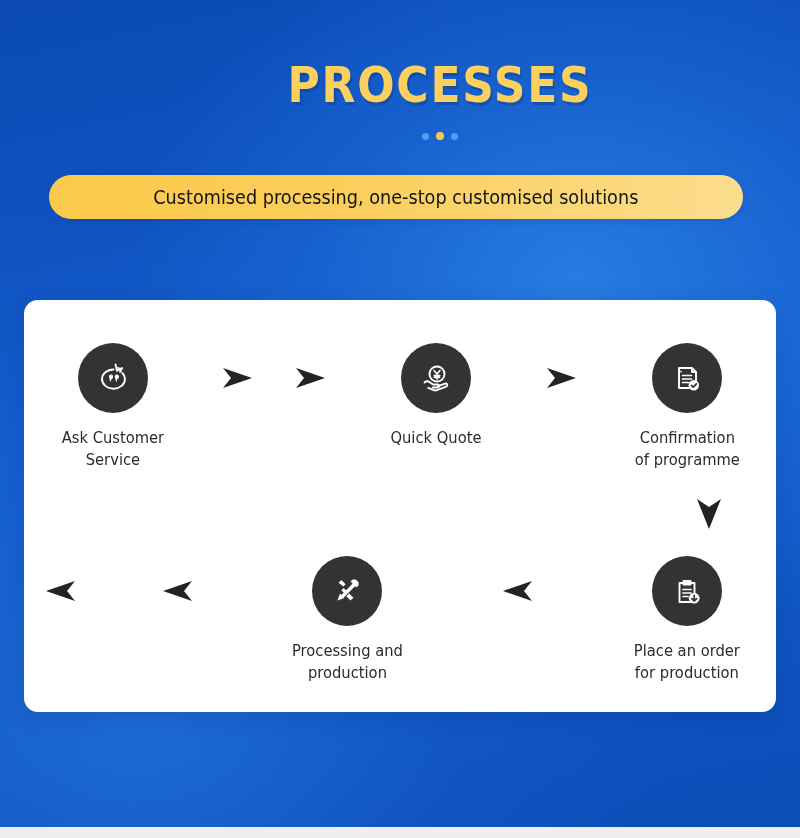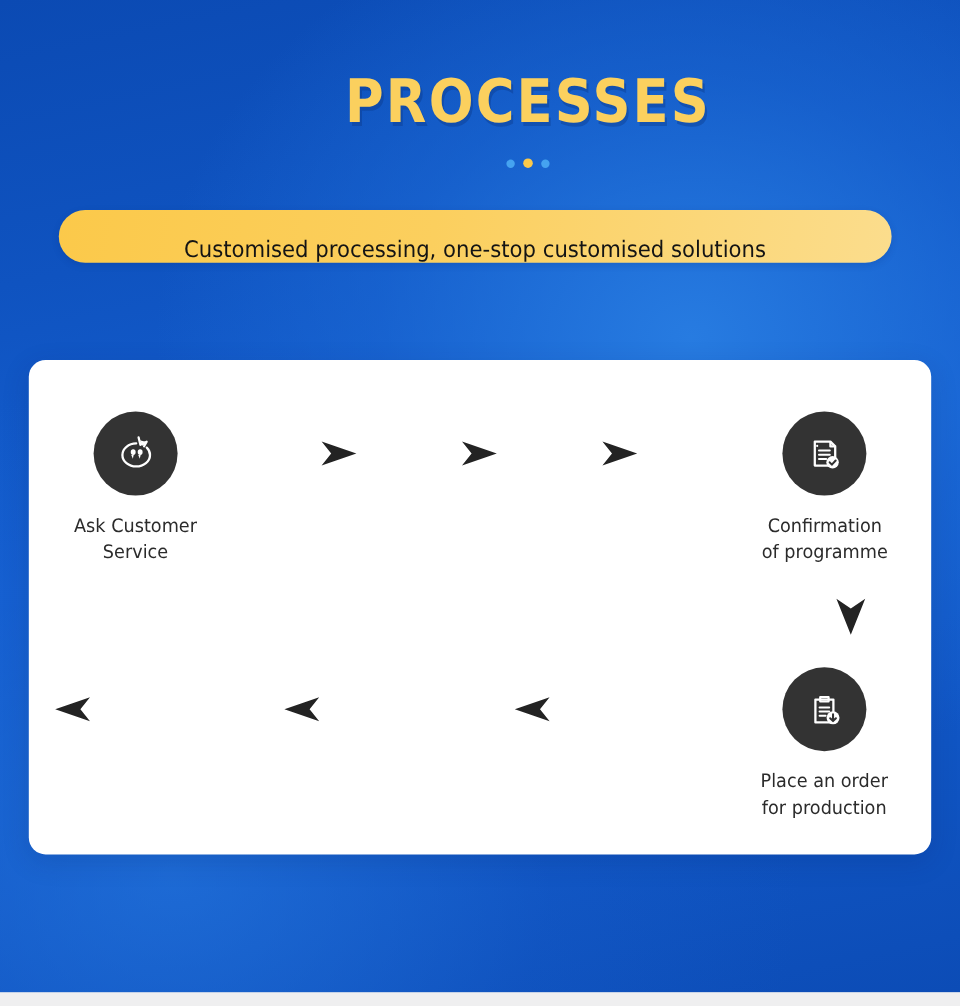--- a/index.html
+++ b/index.html
@@ -76,21 +76,21 @@
 
   .subtitle-pill {
     position: absolute;
     left: 49px;
     top: 175px;
     width: 694px;
     height: 44px;
     border-radius: 22px;
     background: linear-gradient(100deg, #fbc94a 0%, #fbcf5e 45%, #fbdd8d 100%);
     display: flex;
-    align-items: flex-end;
+    align-items: center;
     justify-content: center;
     box-shadow: 0 2px 6px rgba(5,40,110,0.18);
   }
   .subtitle-text {
     font-family: "DejaVu Sans", sans-serif;
     font-size: 19px;
     font-weight: normal;
     color: #141414;
     transform: scaleX(0.93);
     white-space: nowrap;
@@ -215,20 +215,31 @@
         </svg>
       </div>
 
 
       <div class="arrow">
         <svg width="34" height="26" viewBox="0 0 34 26">
           <path d="M2 3 L31 13 L2 23 L10 13 Z" fill="#232323"></path>
         </svg>
       </div>
 
+      <div class="step">
+        <div class="step-circle">
+          <svg width="40" height="40" viewBox="0 0 40 40" fill="none">
+            <circle cx="21" cy="16" r="7.5" stroke="#fff" stroke-width="1.9"></circle>
+            <path d="M18 12.5l3 3.6 3-3.6M21 16.1v5M18.3 17.6h5.4M18.3 19.4h5.4" stroke="#fff" stroke-width="1.6" stroke-linecap="round" fill="none"></path>
+            <path d="M8.5 24.5c1.6-1.5 3.6-1.4 5.2-.3l3.4 2.3h4.2c1 0 1.7.7 1.7 1.5s-.7 1.5-1.7 1.5h-4.6" stroke="#fff" stroke-width="1.9" stroke-linecap="round" stroke-linejoin="round"></path>
+            <path d="M21.8 28.1l7.3-2.5c1-.35 2 .2 2.2 1.1.2.8-.3 1.6-1.2 1.95l-9.2 3.5c-1 .4-2.1.4-3.1 0l-5.6-2.2" stroke="#fff" stroke-width="1.9" stroke-linecap="round" stroke-linejoin="round"></path>
+          </svg>
+        </div>
+        <div class="step-label">Quick Quote</div>
+      </div>
 
       <div class="arrow">
         <svg width="34" height="26" viewBox="0 0 34 26">
           <path d="M2 3 L31 13 L2 23 L10 13 Z" fill="#232323"></path>
         </svg>
       </div>
 
       <div class="step">
         <div class="step-circle">
           <svg width="40" height="40" viewBox="0 0 40 40" fill="none">
@@ -267,20 +278,34 @@
         <div class="step-label">Place an order
 for production</div>
       </div>
 
       <div class="arrow">
         <svg width="34" height="26" viewBox="0 0 34 26">
           <path d="M32 3 L3 13 L32 23 L24 13 Z" fill="#232323"></path>
         </svg>
       </div>
 
+      <div class="step">
+        <div class="step-circle">
+          <svg width="40" height="40" viewBox="0 0 40 40" fill="none">
+            <path d="M27.8 10.6l2.4 2.4-13.4 13.4-3.6 1.2 1.2-3.6z" fill="#fff"></path>
+            <path d="M11.6 11.8l2.8-2.8 4.2 4.2-2.3 2.3z" fill="#fff"></path>
+            <path d="M16.6 16.9l4.4 4.4-2.3 2.3-4.4-4.4z" fill="#fff"></path>
+            <path d="M22.1 22.4l4.3 4.3-2.9 2.9-4.2-4.3z" fill="#fff"></path>
+            <path d="M13 22.6l-2.6 7 7-2.5z" fill="#fff"></path>
+            <path d="M25.6 8.6l3.2-.1 2.7 2.7v3.1l-2.1 2.1-5.8-5.8z" fill="#fff"></path>
+          </svg>
+        </div>
+        <div class="step-label">Processing and
+production</div>
+      </div>
 
       <div class="arrow">
         <svg width="34" height="26" viewBox="0 0 34 26">
           <path d="M32 3 L3 13 L32 23 L24 13 Z" fill="#232323"></path>
         </svg>
       </div>
 
 
       <div class="arrow">
         <svg width="34" height="26" viewBox="0 0 34 26">

